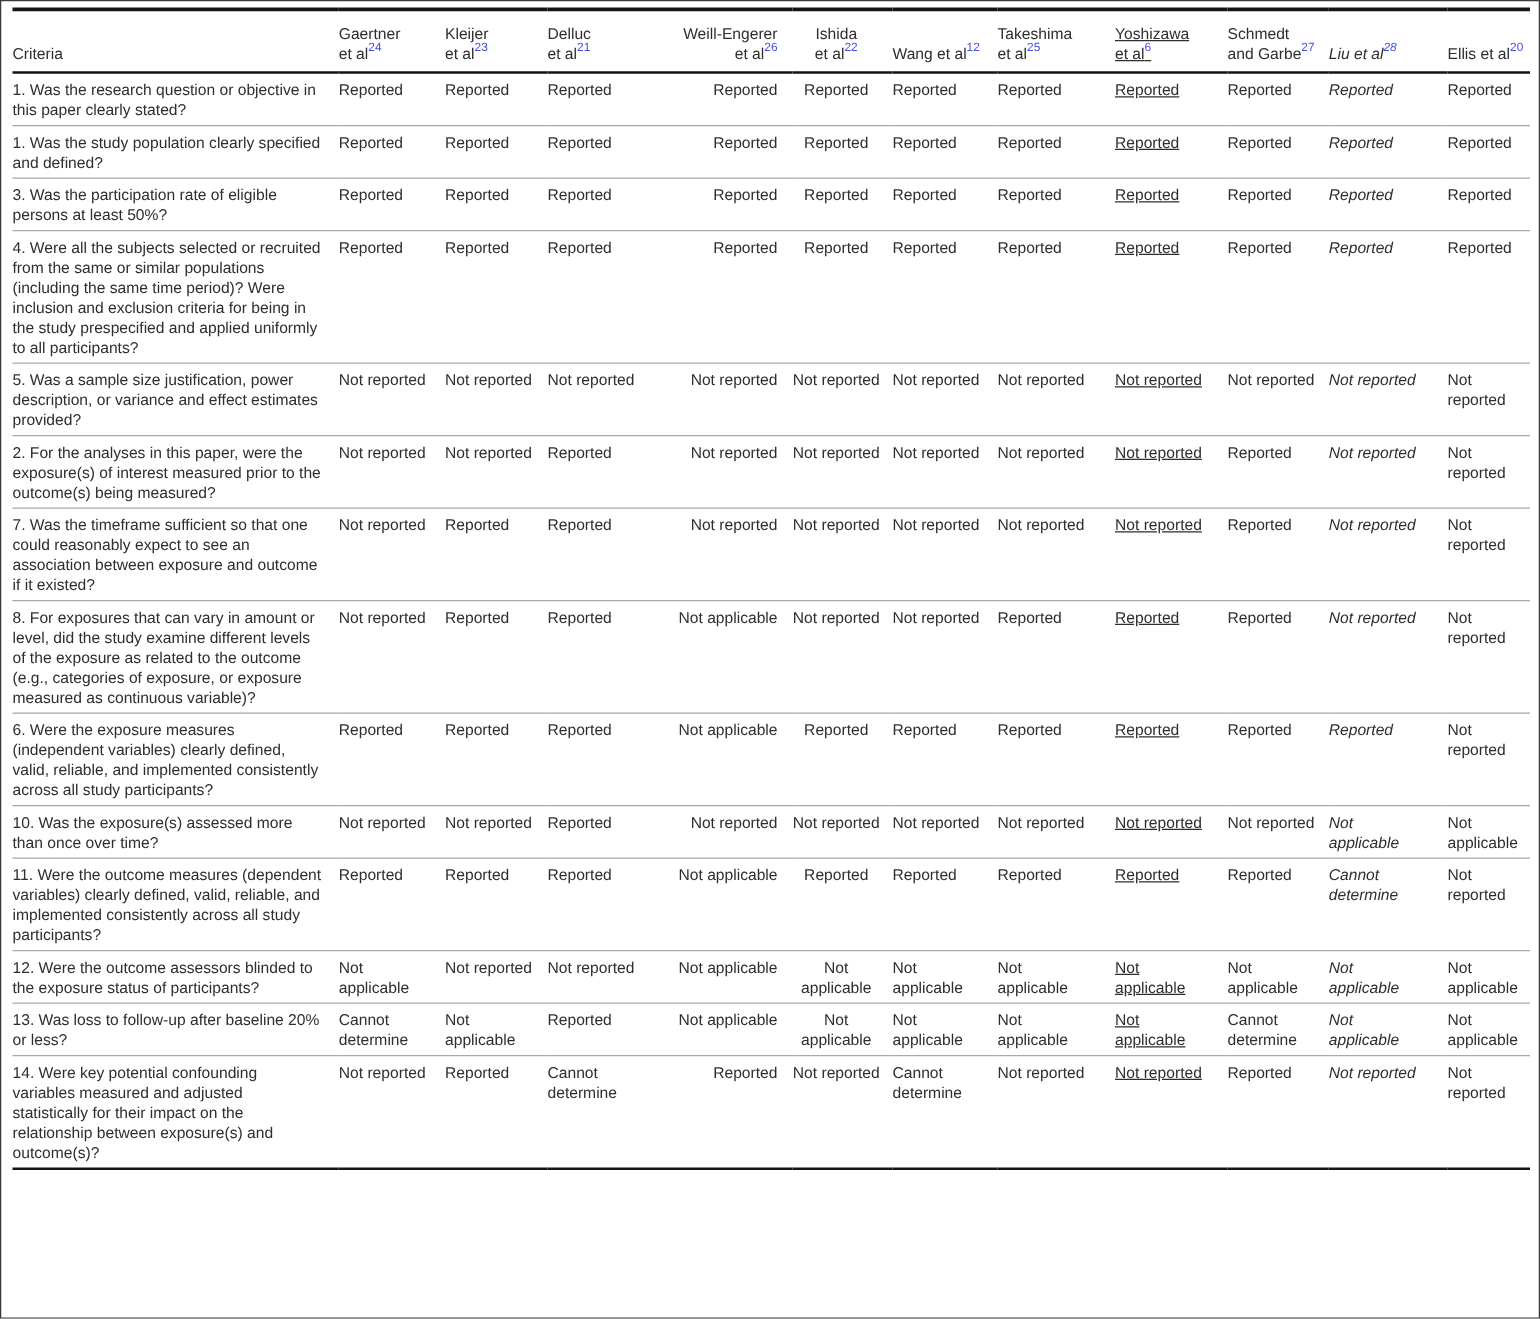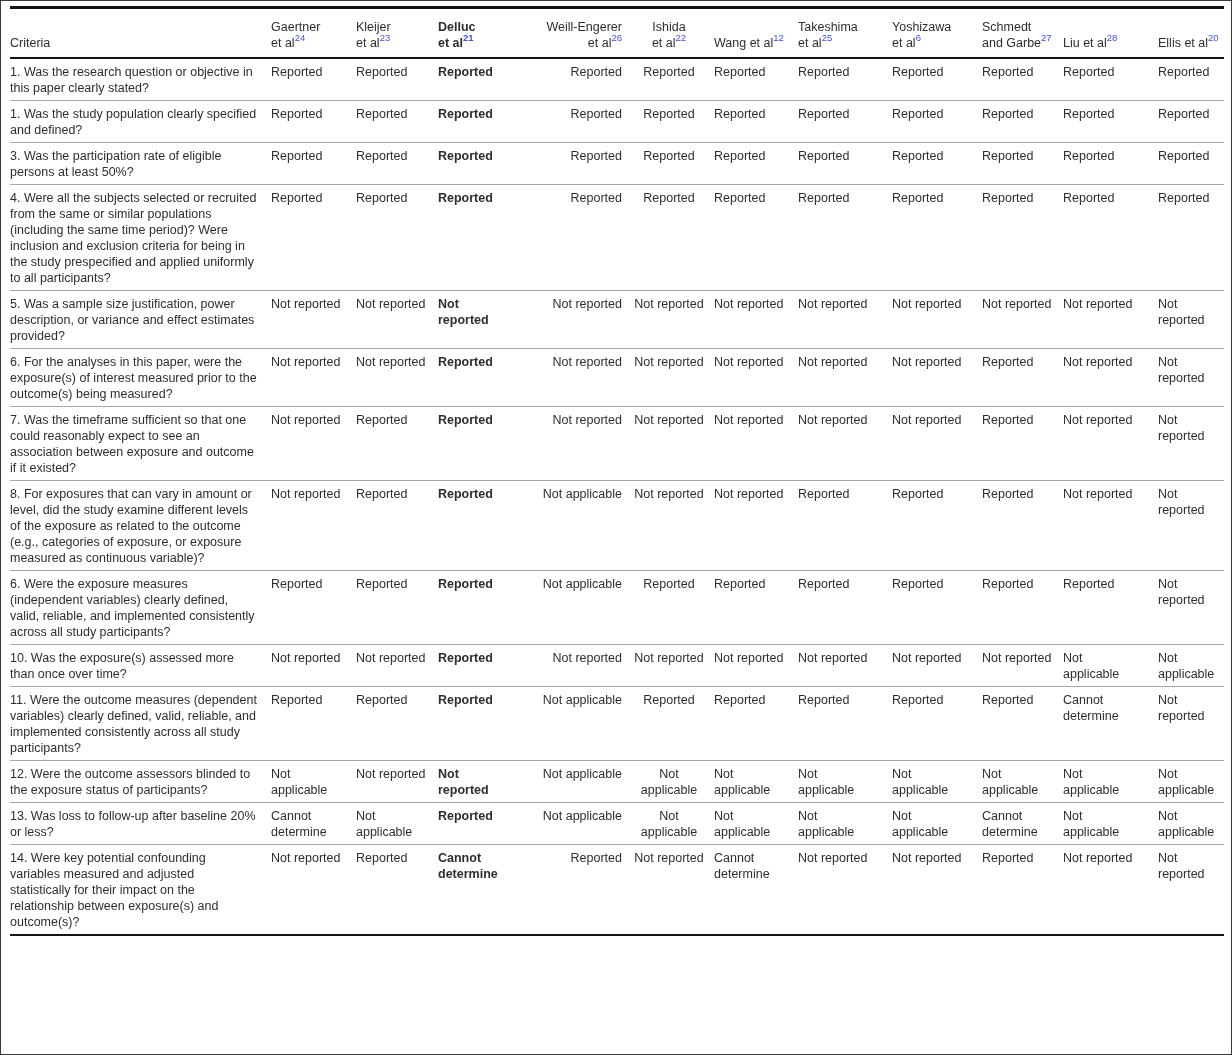--- a/index.html
+++ b/index.html
@@ -47,28 +47,28 @@
     color:var(--blue);
     font-size:9.5px;
     line-height:0;
     position:relative;
     top:-1px;
   }
   
   .c0{padding-right:14px;margin-left:48px;}
   .c1{padding-right:15px;}
   .c2{padding-right:12px;}
-  .c3{padding-right:16px;font-weight:bold;}
+  .c3{padding-right:16px;}
   .c4{padding-right:12px;text-align:right;}
   .c5{padding-right:10px;text-align:center;}
   .c6{padding-right:14px;margin-left:43px;}
   .c7{padding-right:24px;}
-  .c8{padding-right:20px;}
+  .c8{padding-right:20px;text-decoration:underline;}
   .c9{padding-right:11px;}
-  .c10{padding-right:25px;}
+  .c10{padding-right:25px;font-style:italic;}
   .c11{padding-right:2px;}
 </style>
 </head>
 <body>
 
 <div class="frame">
   <table>
     <colgroup>
       <col style="width:261px">
       <col style="width:85px">
@@ -166,21 +166,21 @@
           <td class="c4">Not reported</td>
           <td class="c5">Not reported</td>
           <td class="c6">Not reported</td>
           <td class="c7">Not reported</td>
           <td class="c8">Not reported</td>
           <td class="c9">Not reported</td>
           <td class="c10">Not reported</td>
           <td class="c11">Not reported</td>
         </tr>
         <tr>
-          <td class="c0">6. For the analyses in this paper, were the exposure(s) of interest measured prior to the outcome(s) being measured?</td>
+          <td class="c0">2. For the analyses in this paper, were the exposure(s) of interest measured prior to the outcome(s) being measured?</td>
           <td class="c1">Not reported</td>
           <td class="c2">Not reported</td>
           <td class="c3">Reported</td>
           <td class="c4">Not reported</td>
           <td class="c5">Not reported</td>
           <td class="c6">Not reported</td>
           <td class="c7">Not reported</td>
           <td class="c8">Not reported</td>
           <td class="c9">Reported</td>
           <td class="c10">Not reported</td>

